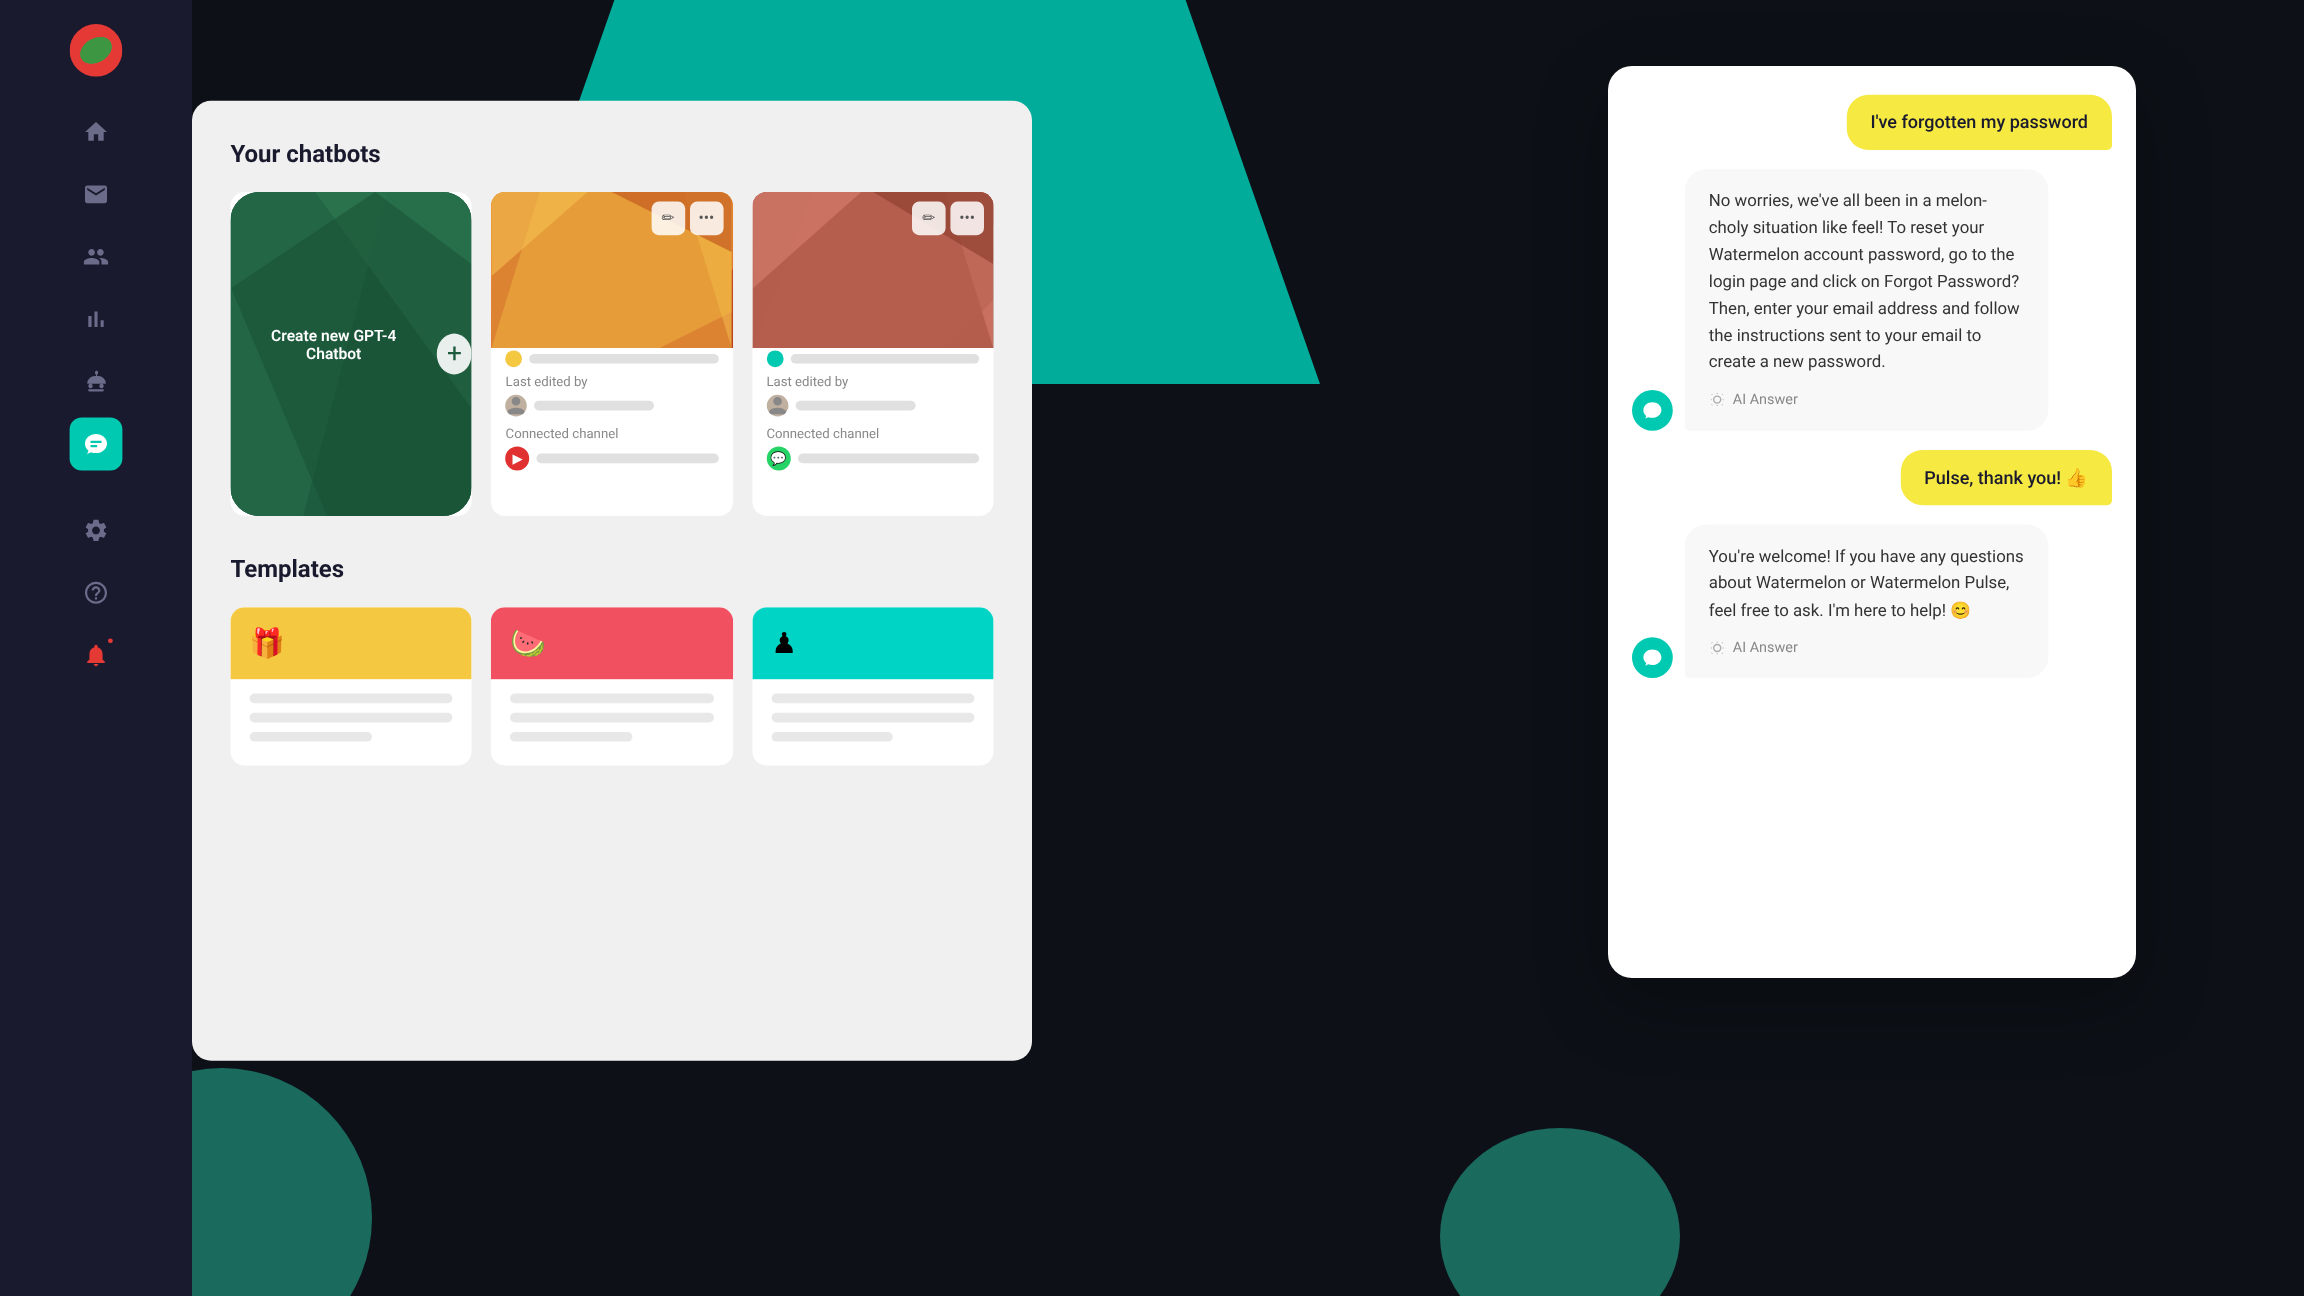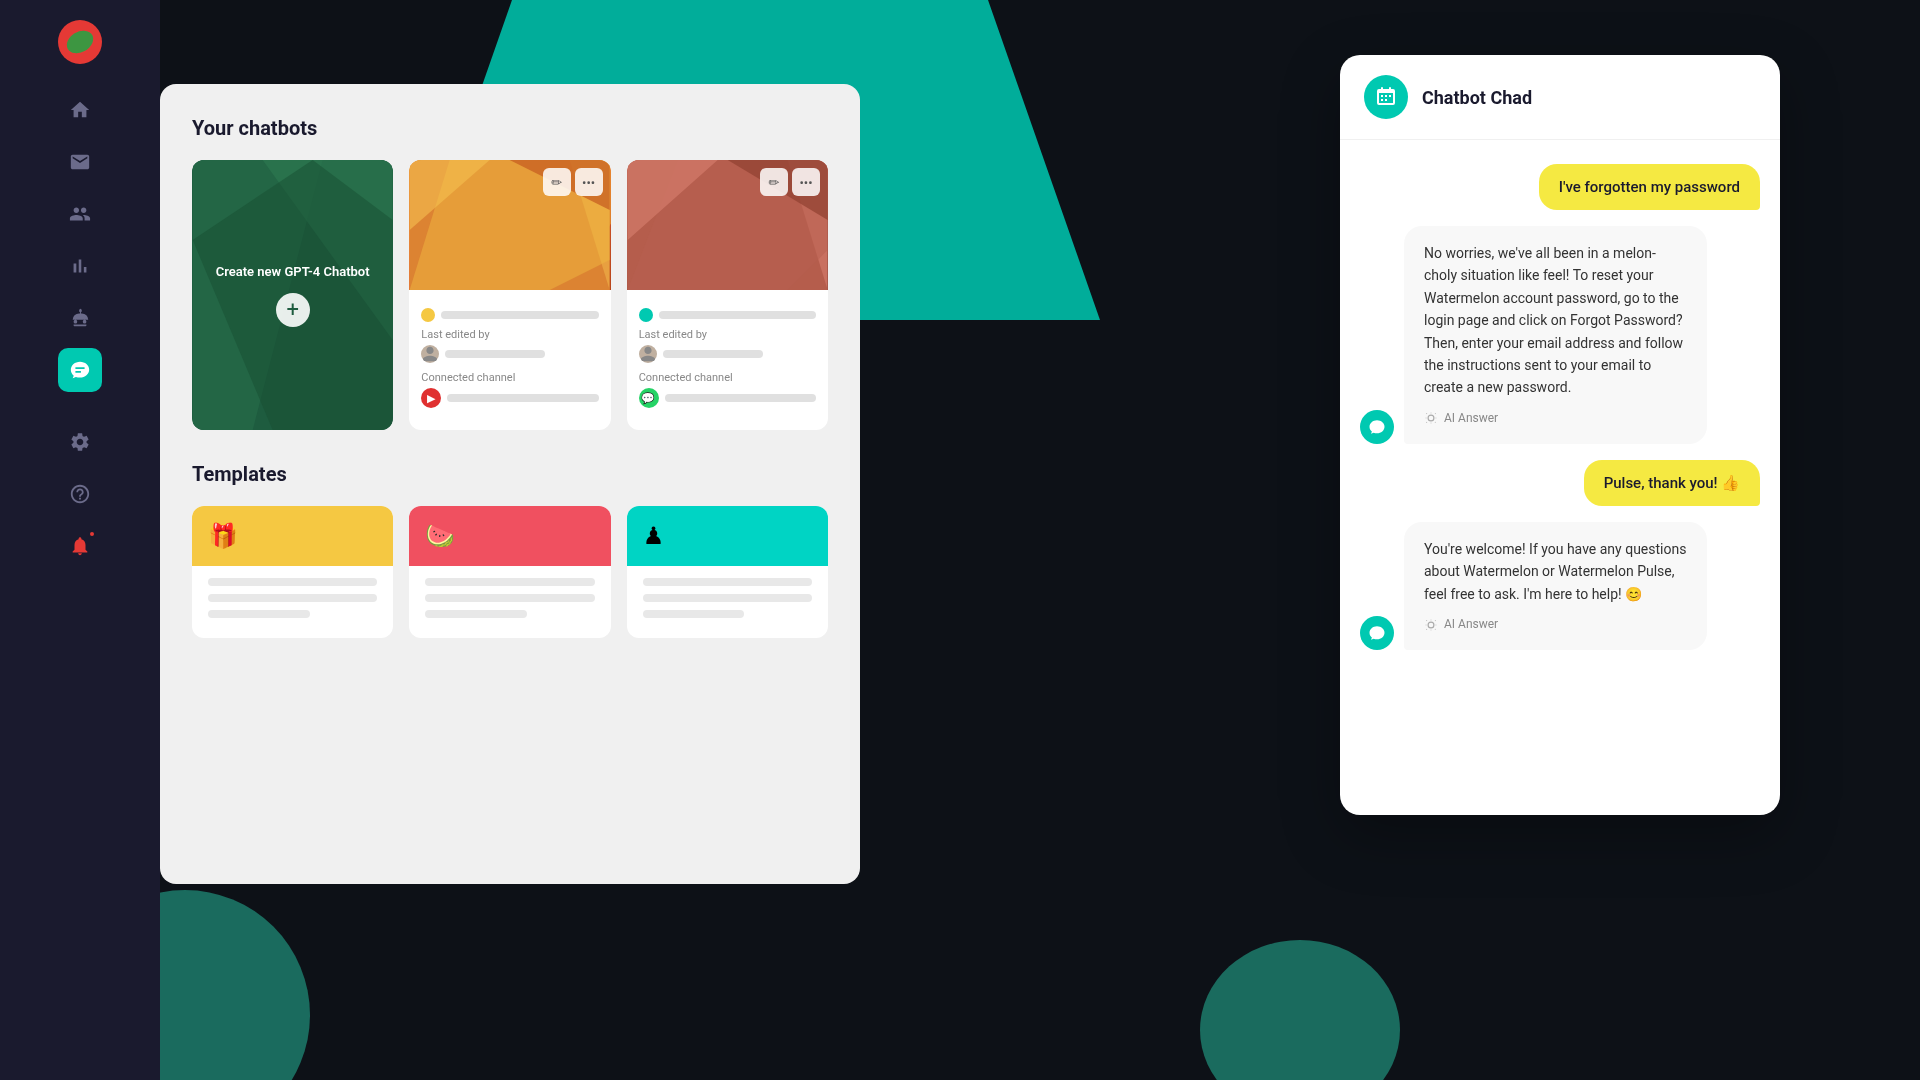--- a/index.html
+++ b/index.html
@@ -164,21 +164,21 @@
       border-radius: 6px;
       display: flex;
       align-items: center;
       justify-content: center;
       font-size: 13px;
       cursor: pointer;
       color: #555;
     }
 
     .card-info {
-      padding: 18px 12px 12px;
+      padding: 2px 12px 12px;
     }
     .card-tag {
       display: flex;
       align-items: center;
       gap: 6px;
       margin-bottom: 6px;
     }
     .tag-dot {
       width: 14px;
       height: 14px;
@@ -424,21 +424,21 @@
     <div style="position:absolute;top:6px;right:6px;width:8px;height:8px;background:#e53935;border-radius:50%;border:2px solid #1a1a2e;"></div>
   </div>
 </div>
 
 <div class="main-content">
   <h2 class="section-title">Your chatbots</h2>
 
   <div class="chatbots-grid">
 
     <div class="chatbot-card" style="height:270px;">
-      <div style="width:100%;height:100%;background:#1e5c3f;position:relative;display:flex;flex-direction:column;align-items:center;justify-content:center;border-radius:9px;overflow:hidden;">
+      <div style="width:100%;height:100%;background:#1e5c3f;position:relative;display:flex;align-items:center;justify-content:center;border-radius:24px;overflow:hidden;">
         <svg style="position:absolute;top:0;left:0;width:100%;height:100%;" viewBox="0 0 200 270" xmlns="http://www.w3.org/2000/svg">
           <polygon points="0,0 200,0 200,270 0,270" fill="#1e5c3f"></polygon>
           <polygon points="0,0 130,0 60,270 0,270" fill="#256b48" opacity="0.7"></polygon>
           <polygon points="70,0 200,0 200,180" fill="#2d7a52" opacity="0.6"></polygon>
           <polygon points="0,80 120,0 200,60 200,270 80,270" fill="#184d32" opacity="0.5"></polygon>
         </svg>
         <span style="position:relative;z-index:2;color:white;font-size:13px;font-weight:600;text-align:center;margin-bottom:14px;padding:0 20px;">Create new GPT-4 Chatbot</span>
         <div style="position:relative;z-index:2;width:34px;height:34px;background:rgba(255,255,255,0.9);border-radius:50%;display:flex;align-items:center;justify-content:center;font-size:22px;color:#1e5c3f;cursor:pointer;">+</div>
       </div>
     </div>
@@ -548,28 +548,20 @@
       <div class="template-body">
         <div class="template-line"></div>
         <div class="template-line"></div>
         <div class="template-line template-line-short"></div>
       </div>
     </div>
   </div>
 </div>
 
 <div class="chat-panel">
-  <div class="chat-header">
-    <div class="chat-bot-avatar">
-      <svg width="24" height="24" viewBox="0 0 24 24" fill="white">
-          <path d="M9 3a1 1 0 0 0-2 0v1H5a2 2 0 0 0-2 2v12a2 2 0 0 0 2 2h14a2 2 0 0 0 2-2V6a2 2 0 0 0-2-2h-2V3a1 1 0 0 0-2 0v1H9V3zm-4 5h14v10H5V8zm2 2v2h2v-2H7zm4 0v2h2v-2h-2zm4 0v2h2v-2h-2zM7 14v2h2v-2H7zm4 0v2h2v-2h-2z"></path>
-        </svg>
-    </div>
-    <span class="chat-bot-name">Chatbot Chad</span>
-  </div>
 
   <div class="chat-messages">
 
     <div style="display:flex;justify-content:flex-end;">
       <div class="msg-user">I've forgotten my password</div>
     </div>
 
     <div class="msg-bot-wrapper">
       <div class="bot-avatar-small">
         <svg width="18" height="18" viewBox="0 0 24 24" fill="white">

